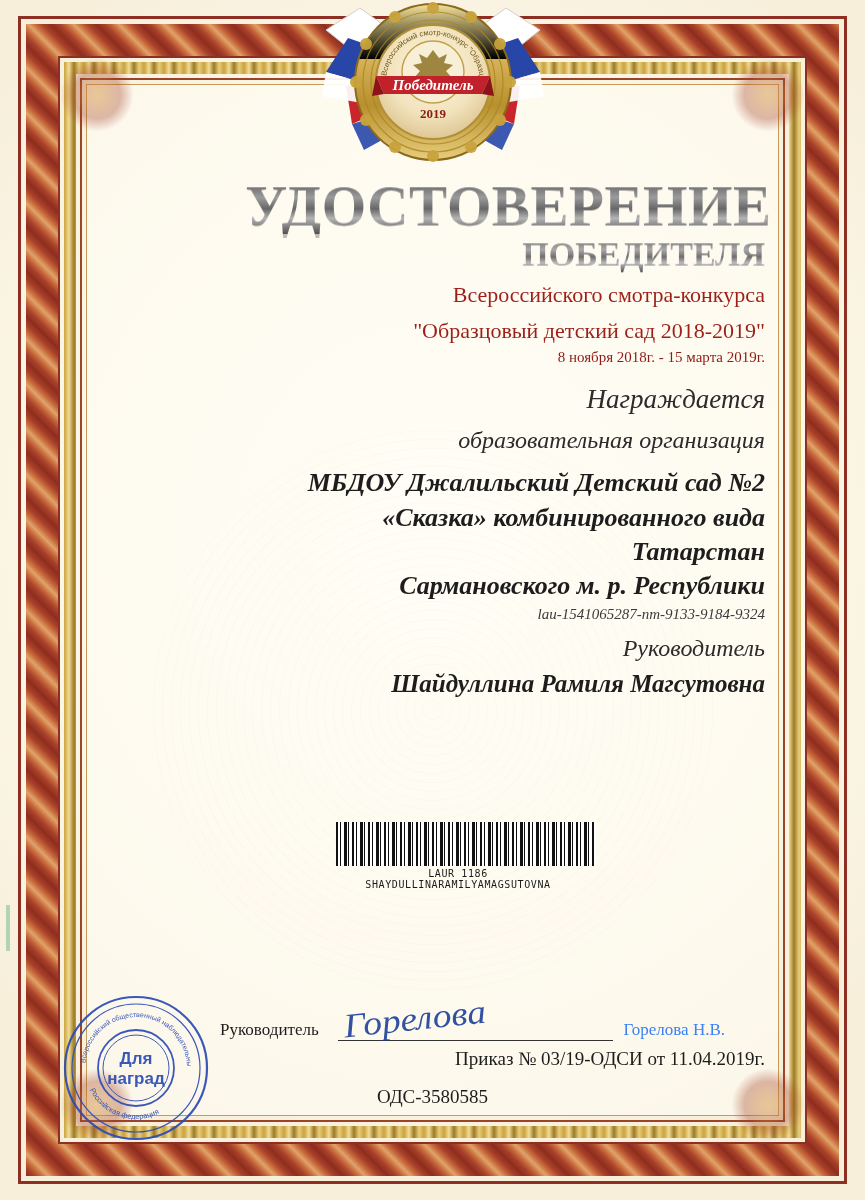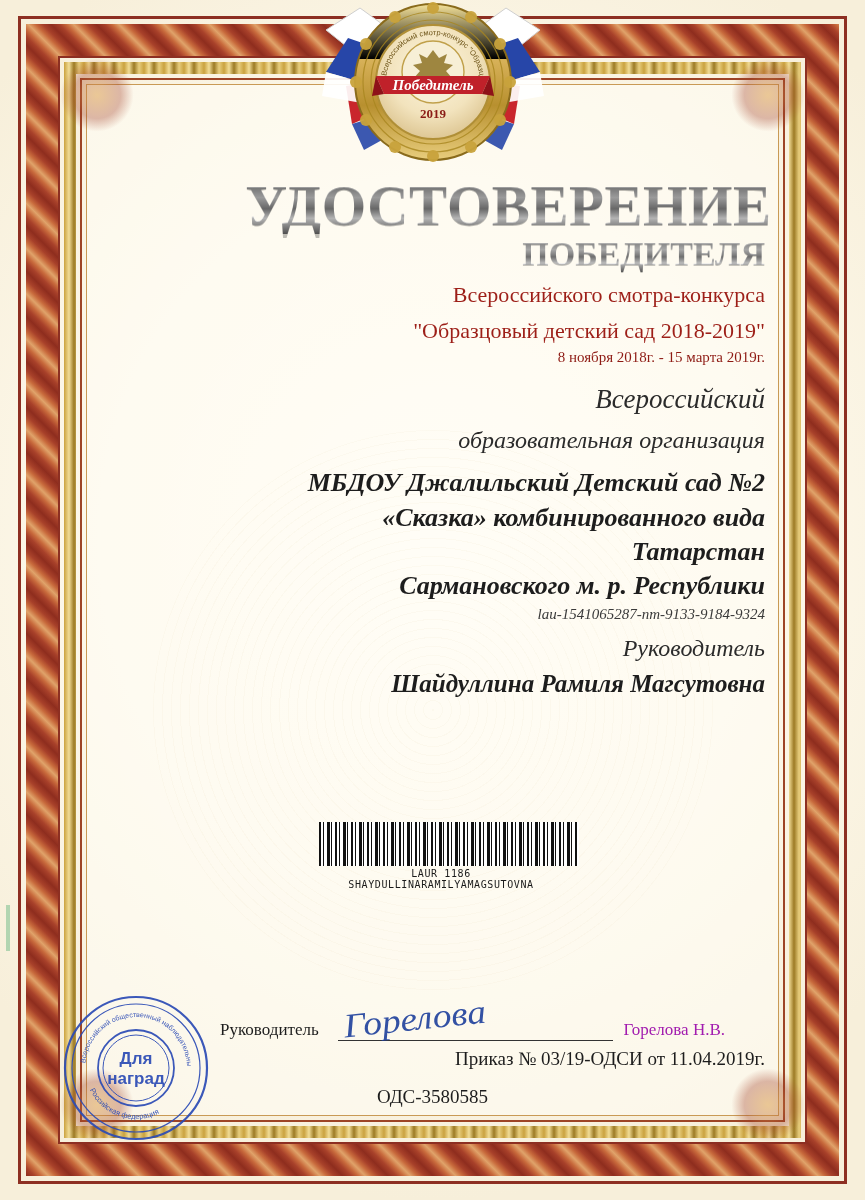--- a/index.html
+++ b/index.html
@@ -209,21 +209,21 @@
   .bottom {
     position: absolute;
     left: 100px;
     right: 100px;
     bottom: 92px;
     z-index: 5;
   }
 
   .barcode-block {
     position: absolute;
-    left: 219px;
+    left: 236px;
     top: -180px;
     width: 244px;
   }
   .barcode {
     height: 44px;
     width: 260px;
     background-image: repeating-linear-gradient(90deg,
       #111 0px, #111 2px, #fff 2px, #fff 4px,
       #111 4px, #111 5px, #fff 5px, #fff 8px,
       #111 8px, #111 11px, #fff 11px, #fff 12px,
@@ -252,21 +252,21 @@
   }
   .sign-line {
     position: absolute;
     left: 118px; right: 112px; top: 38px;
     border-bottom: 1px solid #333;
   }
   .sign-name {
     position: absolute;
     right: 0; top: 18px;
     font-size: 17px;
-    color: #a21caf;
+    color: #3b82f6;
   }
   .signature {
     position: absolute;
     left: 130px;
     top: -2px;
     font-family: "Liberation Serif", serif;
     font-style: italic;
     font-size: 34px;
     color: #1e3f9c;
     transform: rotate(-6deg) scaleX(1.1);
@@ -419,21 +419,21 @@
 
   <div class="content">
 
     <div class="title-main">УДОСТОВЕРЕНИЕ</div>
     <div class="title-sub">ПОБЕДИТЕЛЯ</div>
 
     <div class="contest-line">Всероссийского смотра-конкурса</div>
     <div class="contest-line second">"Образцовый детский сад 2018-2019"</div>
     <div class="dates">8 ноября 2018г. - 15 марта 2019г.</div>
 
-    <div class="awarded">Всероссийский</div>
+    <div class="awarded">Награждается</div>
     <div class="org-label">образовательная организация</div>
 
     <div class="org-name">
       <div>МБДОУ Джалильский Детский сад №2</div>
       <div>«Сказка» комбинированного вида</div>
       <div>Татарстан</div>
       <div>Сармановского м. р. Республики</div>
     </div>
 
     <div class="code">lau-1541065287-nm-9133-9184-9324</div>

